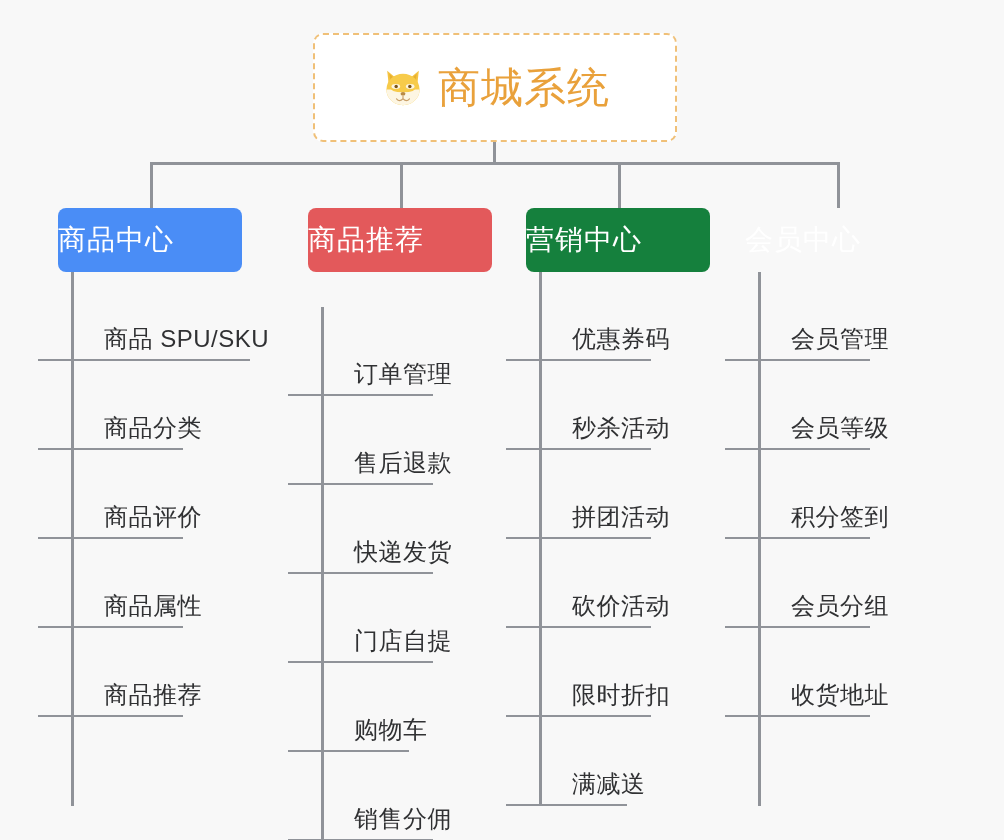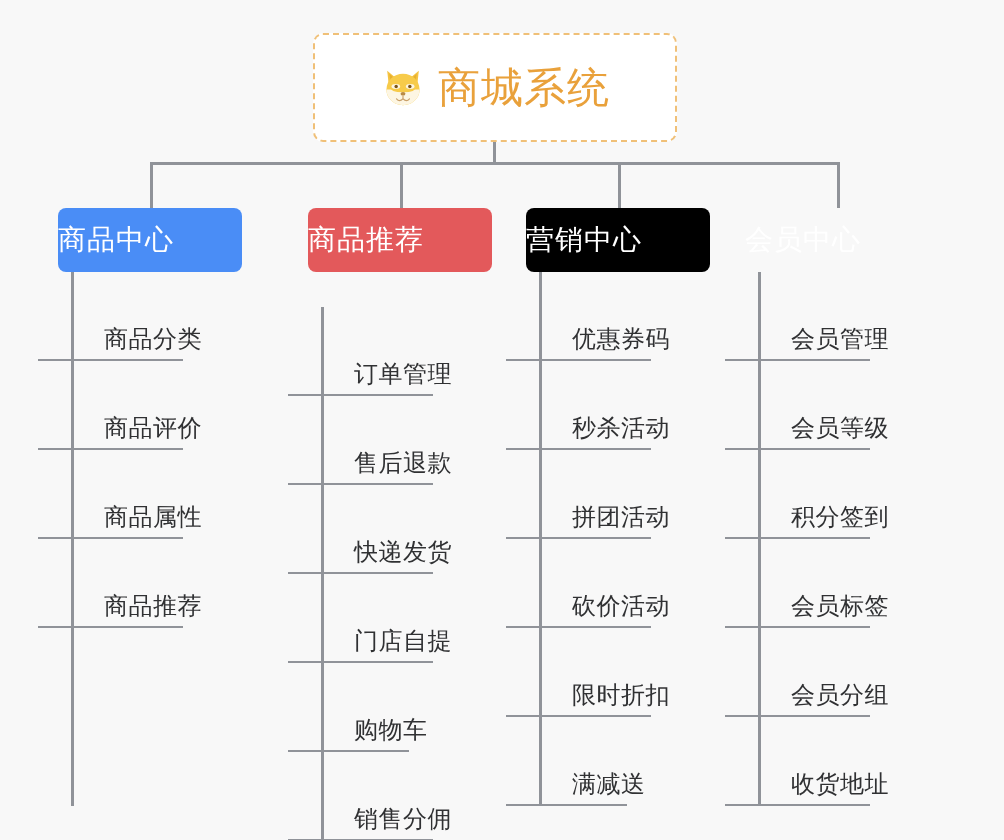--- a/index.html
+++ b/index.html
@@ -176,30 +176,34 @@
   <div class="line v-line drop drop-1" style="background: rgb(144, 147, 153);"></div>
   <div class="line v-line drop drop-2" style="background: rgb(144, 147, 153);"></div>
   <div class="line v-line drop drop-3" style="background: rgb(144, 147, 153);"></div>
 
   <div class="category cat-0" style="background: rgb(74, 141, 246);">
     <span>商品中心</span>
   </div>
   <div class="category cat-1" style="background: rgb(227, 89, 91);">
     <span>商品推荐</span>
   </div>
-  <div class="category cat-2" style="background: #000000;">
+  <div class="category cat-2" style="background: #15803d;">
     <span>营销中心</span>
   </div>
   <div class="category cat-3">
     <span>会员中心</span>
   </div>
 
   <div class="branch branch-0">
       <div class="branch-spine" style="background: rgb(144, 147, 153); height: 534px;"></div>
       <div class="leaf">
+        <span class="leaf-label">商品 SPU/SKU</span>
+        <span class="leaf-underline" style="background: rgb(144, 147, 153); left: -33px; width: 212.031px;"></span>
+      </div>
+      <div class="leaf">
         <span class="leaf-label">商品分类</span>
         <span class="leaf-underline" style="background: rgb(144, 147, 153); left: -33px; width: 145px;"></span>
       </div>
       <div class="leaf">
         <span class="leaf-label">商品评价</span>
         <span class="leaf-underline" style="background: rgb(144, 147, 153); left: -33px; width: 145px;"></span>
       </div>
       <div class="leaf">
         <span class="leaf-label">商品属性</span>
         <span class="leaf-underline" style="background: rgb(144, 147, 153); left: -33px; width: 145px;"></span>
@@ -271,24 +275,20 @@
       </div>
       <div class="leaf">
         <span class="leaf-label">会员等级</span>
         <span class="leaf-underline" style="background: rgb(144, 147, 153); left: -33px; width: 145px;"></span>
       </div>
       <div class="leaf">
         <span class="leaf-label">积分签到</span>
         <span class="leaf-underline" style="background: rgb(144, 147, 153); left: -33px; width: 145px;"></span>
       </div>
       <div class="leaf">
-        <span class="leaf-label">会员标签</span>
-        <span class="leaf-underline" style="background: rgb(144, 147, 153); left: -33px; width: 145px;"></span>
-      </div>
-      <div class="leaf">
         <span class="leaf-label">会员分组</span>
         <span class="leaf-underline" style="background: rgb(144, 147, 153); left: -33px; width: 145px;"></span>
       </div>
       <div class="leaf">
         <span class="leaf-label">收货地址</span>
         <span class="leaf-underline" style="background: rgb(144, 147, 153); left: -33px; width: 145px;"></span>
       </div>
     </div>
 
 </div>

